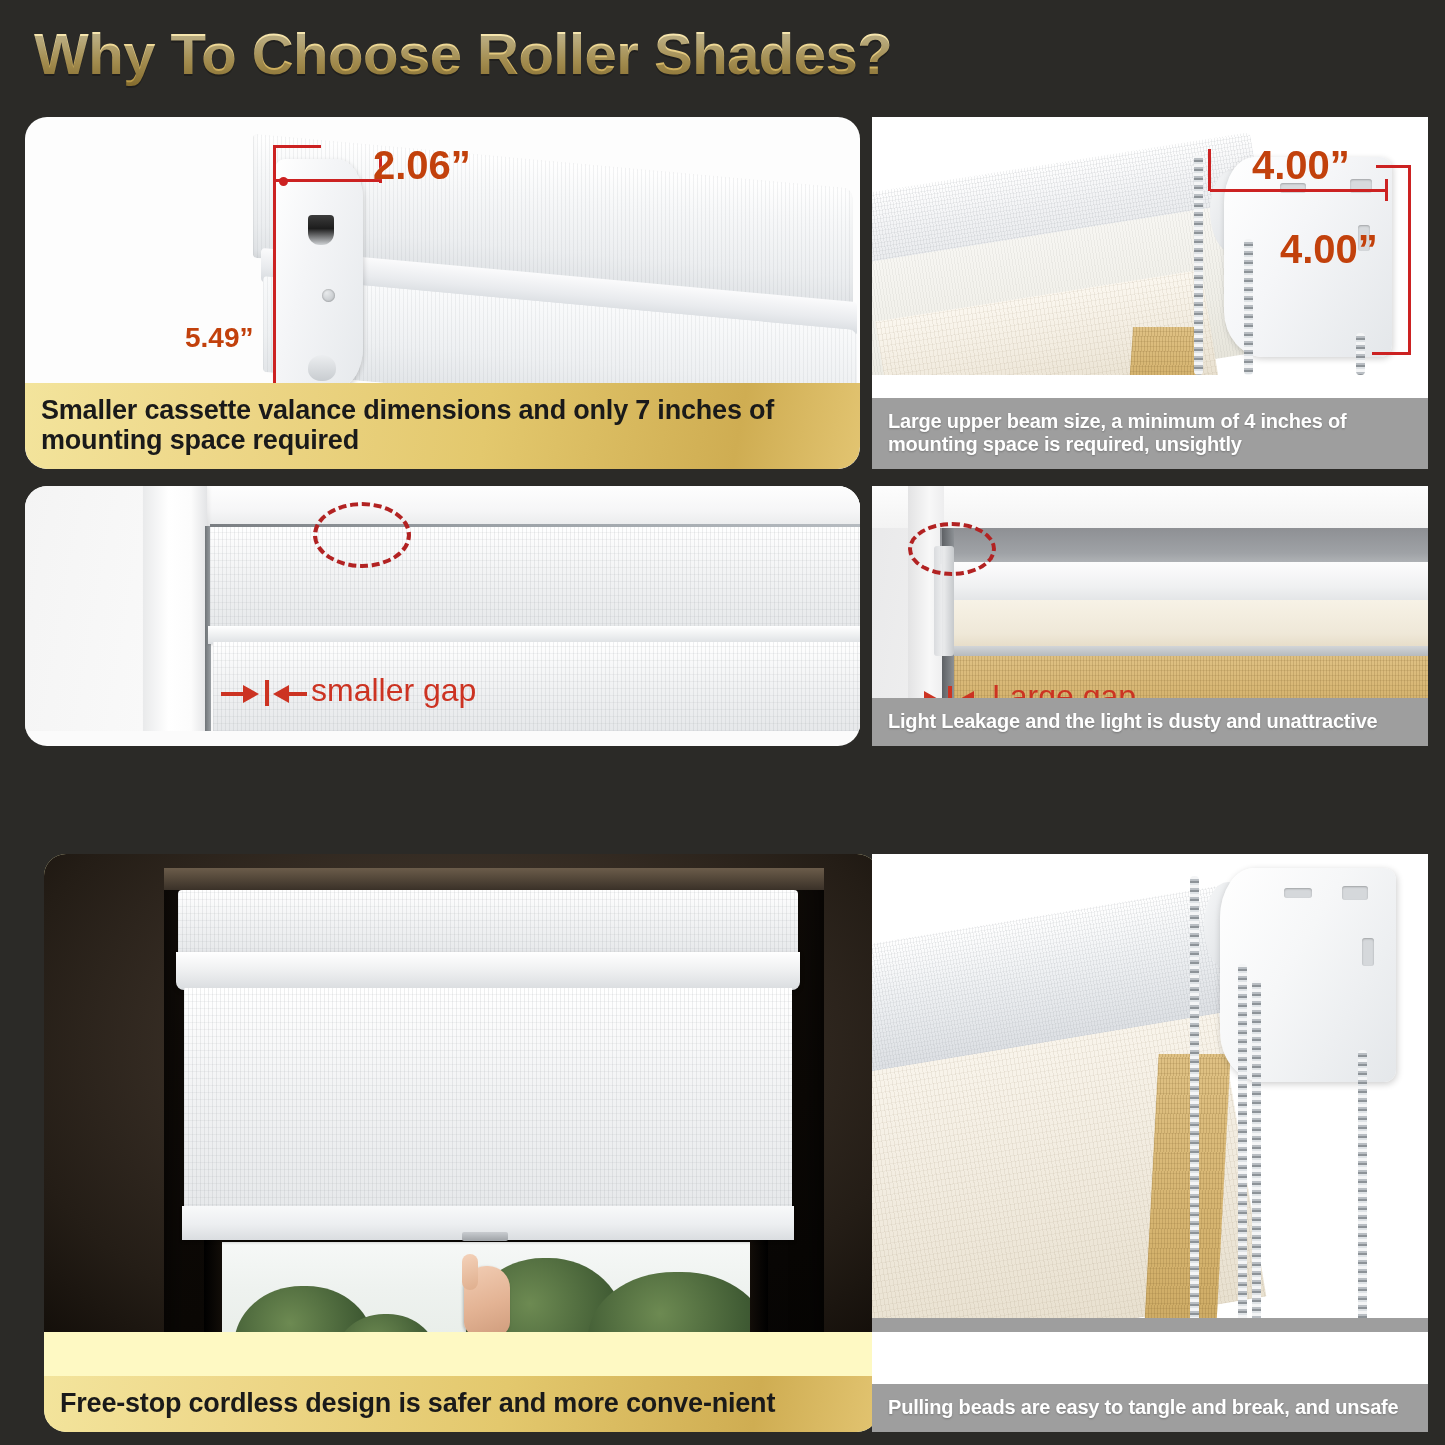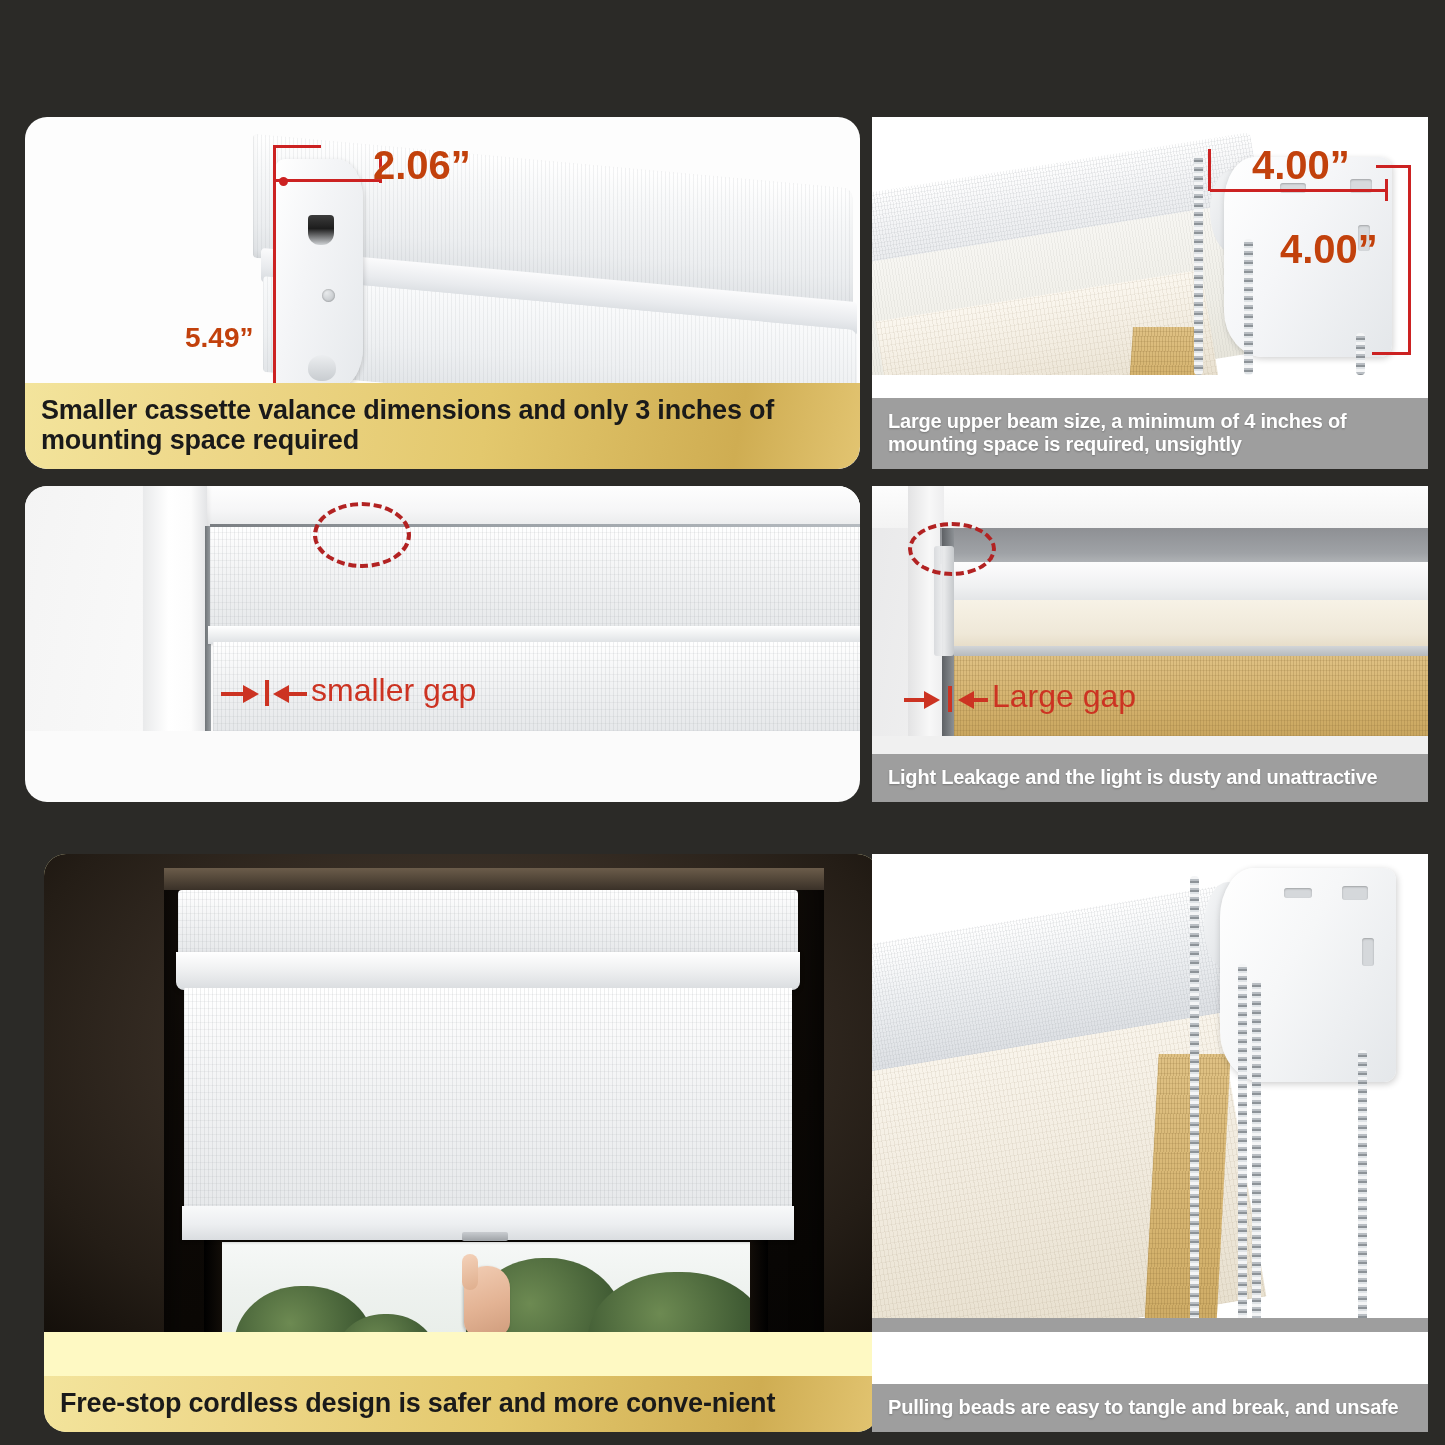--- a/index.html
+++ b/index.html
@@ -47,21 +47,21 @@
 
   .panel {
     position: absolute;
     overflow: hidden;
     background: #ffffff;
   }
   .panel.left  { left: 25px;  width: 835px; border-radius: 22px; }
   .panel.right { left: 872px; width: 556px; border-radius: 0; }
 
   .panel.row1 { top: 9px;   height: 352px; }
-  .panel.row2 { top: 378px; height: 316px; }
+  .panel.row2 { top: 378px; height: 260px; }
   .panel.row3 { top: 746px; height: 578px; }
 
   .photo {
     position: absolute;
     left: 0; right: 0; top: 0;
     overflow: hidden;
   }
 
   
   .caption {
@@ -542,20 +542,21 @@
   .p6 .bottom-strip {
     position: absolute; left: 0; right: 0; bottom: 0; height: 14px;
     background: #9e9e9e;
   }
 </style>
 </head>
 <body>
 
 <div class="page">
 
+  <div class="title">Why To Choose Roller Shades?</div>
 
   <div class="grid">
 
     <div class="panel left row1 p1">
       <div class="photo" style="height:282px;">
         <div class="valance-body"></div>
         <div class="valance-lip"></div>
         <div class="valance-bottom"></div>
         <div class="endcap"></div>
         <div class="endcap-slot"></div>
@@ -566,21 +567,21 @@
         <div class="dim-line dim-h" style="left:250px; top:62px; width:107px;"></div>
         <div class="tick-v" style="left:248px; top:28px; height:36px;"></div>
         <div class="tick-v" style="left:354px; top:38px; height:28px;"></div>
         <div class="dim-label" style="left:348px; top:26px; font-size:40px;">2.06”</div>
 
         <div class="dim-line dim-v" style="left:248px; top:28px; height:300px;"></div>
         <div class="tick-h" style="left:248px; top:28px; width:48px;"></div>
 
         <div class="dim-label" style="left:160px; top:205px; font-size:28px;">5.49”</div>
       </div>
-      <div class="caption good">Smaller cassette valance dimensions and only 3 inches of mounting space required</div>
+      <div class="caption good">Smaller cassette valance dimensions and only 7 inches of mounting space required</div>
     </div>
 
     <div class="panel right row1 p2">
       <div class="photo" style="height:258px;">
         <div class="tube"></div>
         <div class="sheer fab-white"></div>
         <div class="cream-panel fab-cream"></div>
         <div class="tan-strip fab-tan"></div>
 
         <div class="roller-end"></div>

